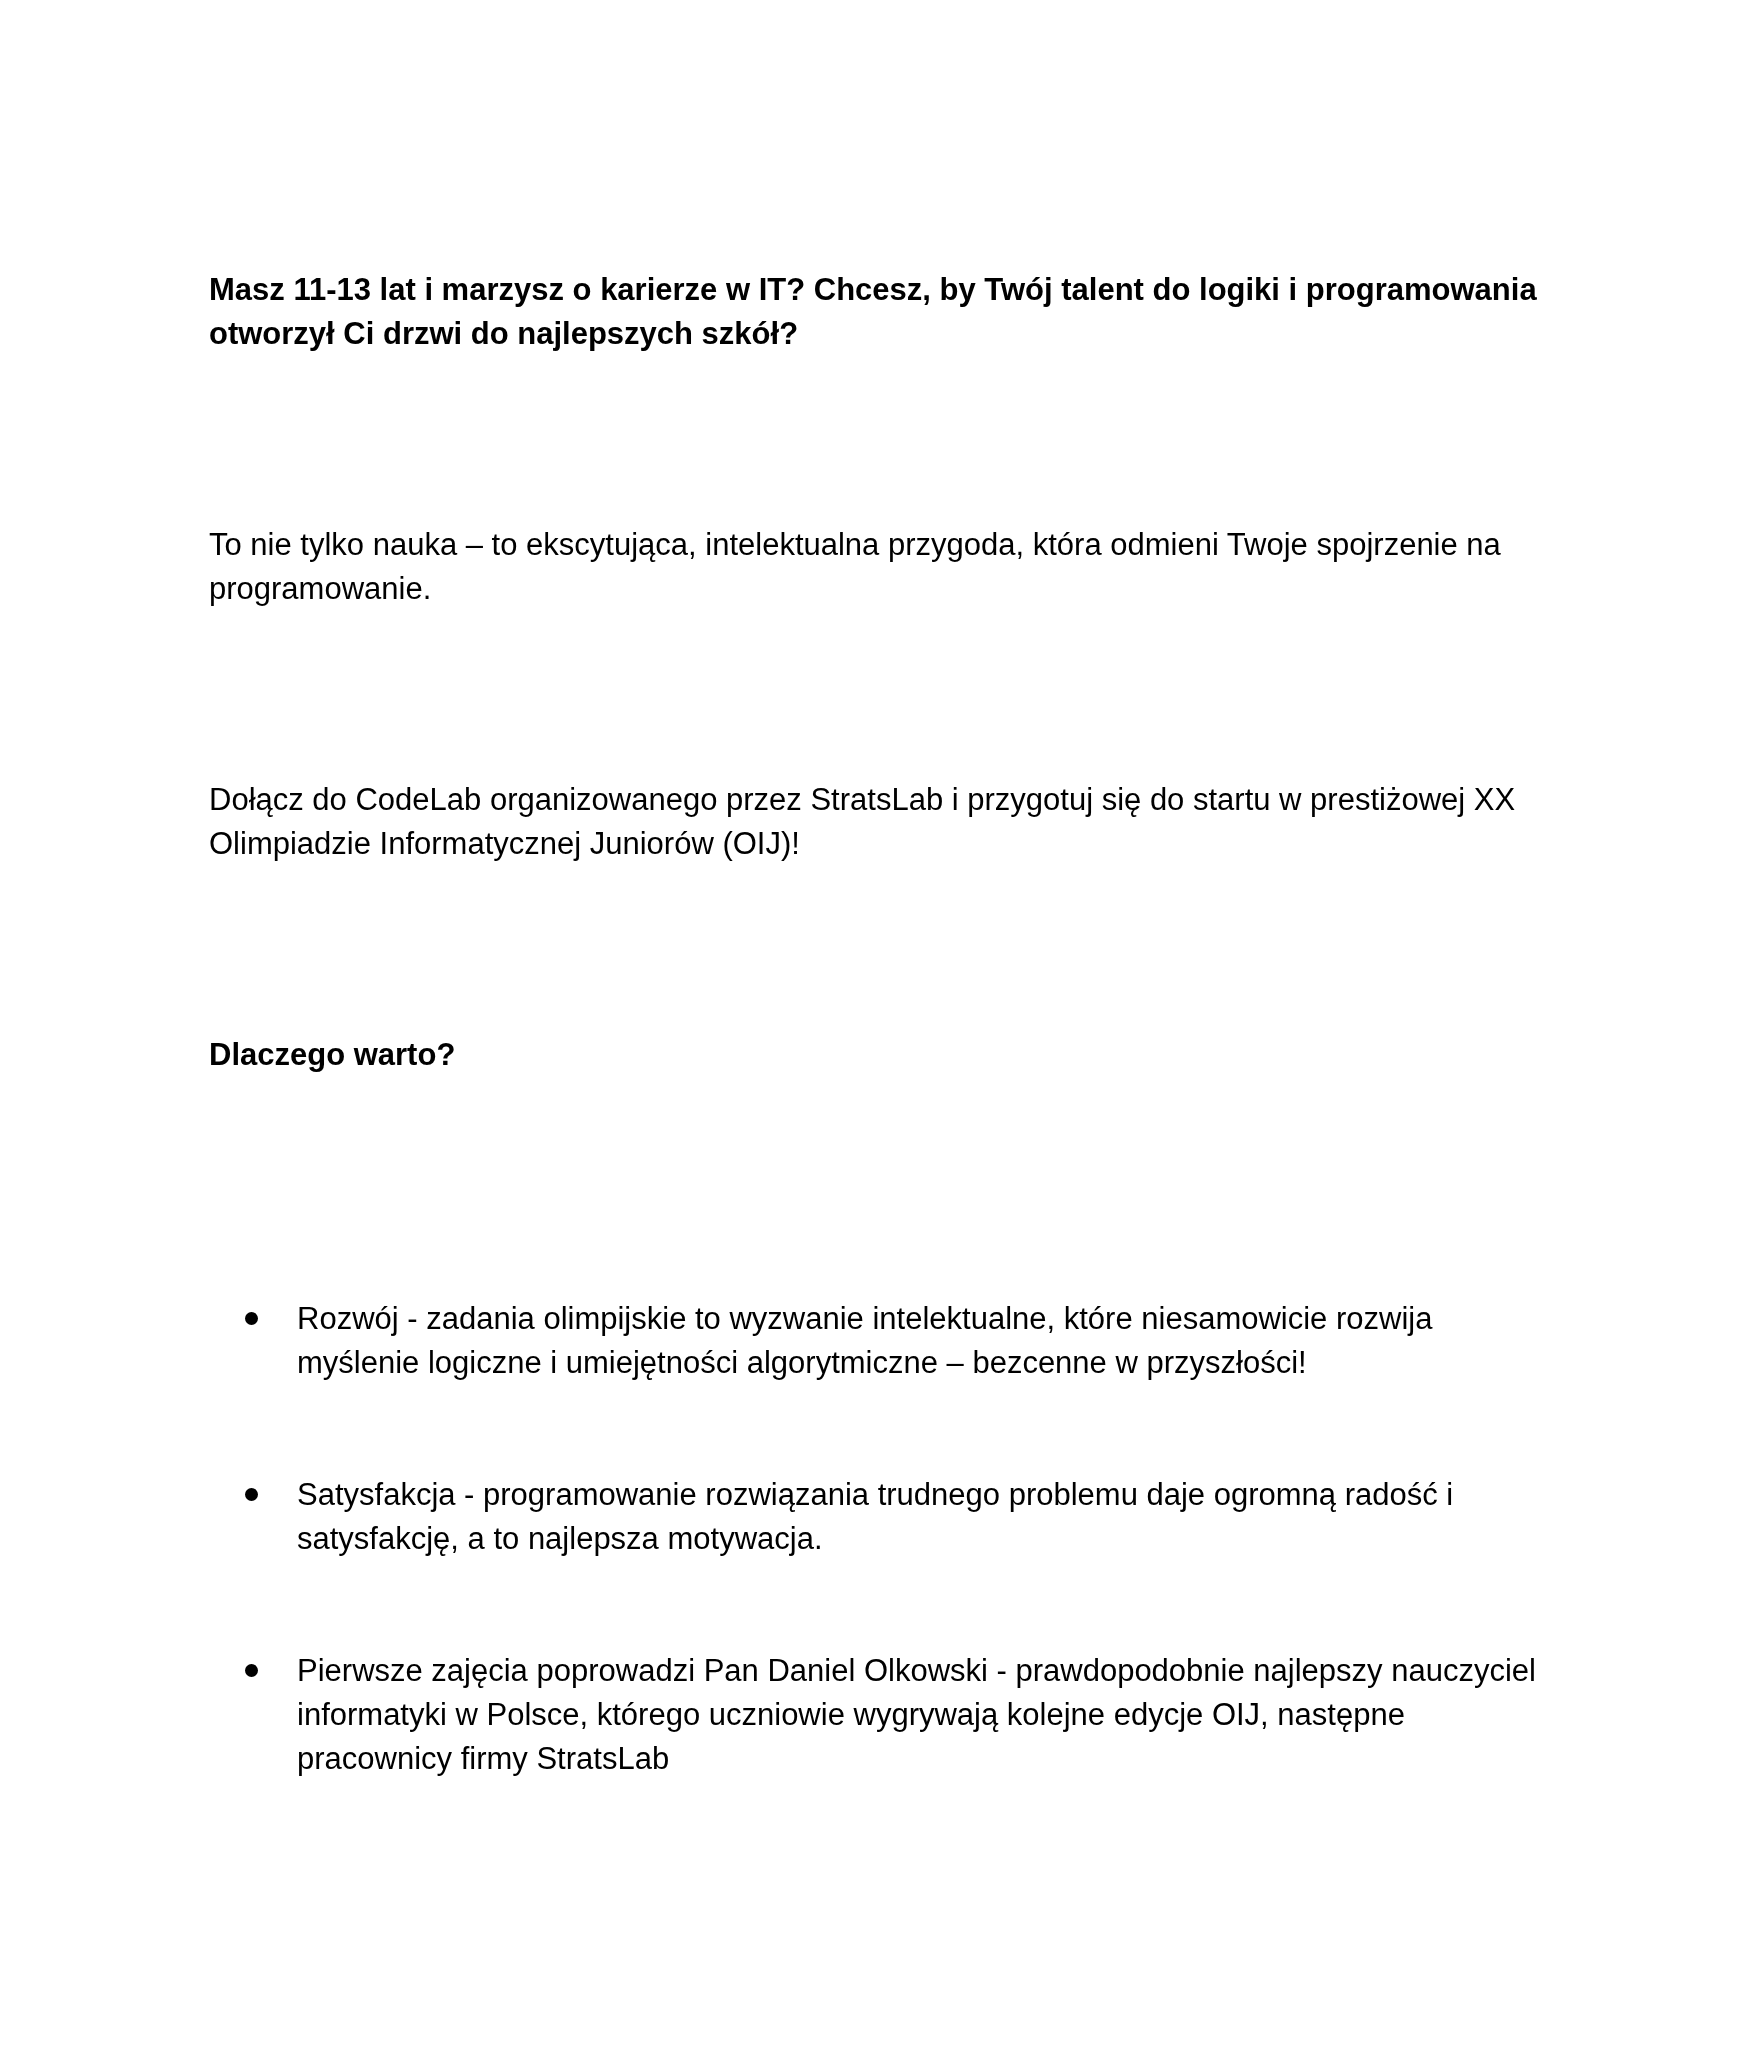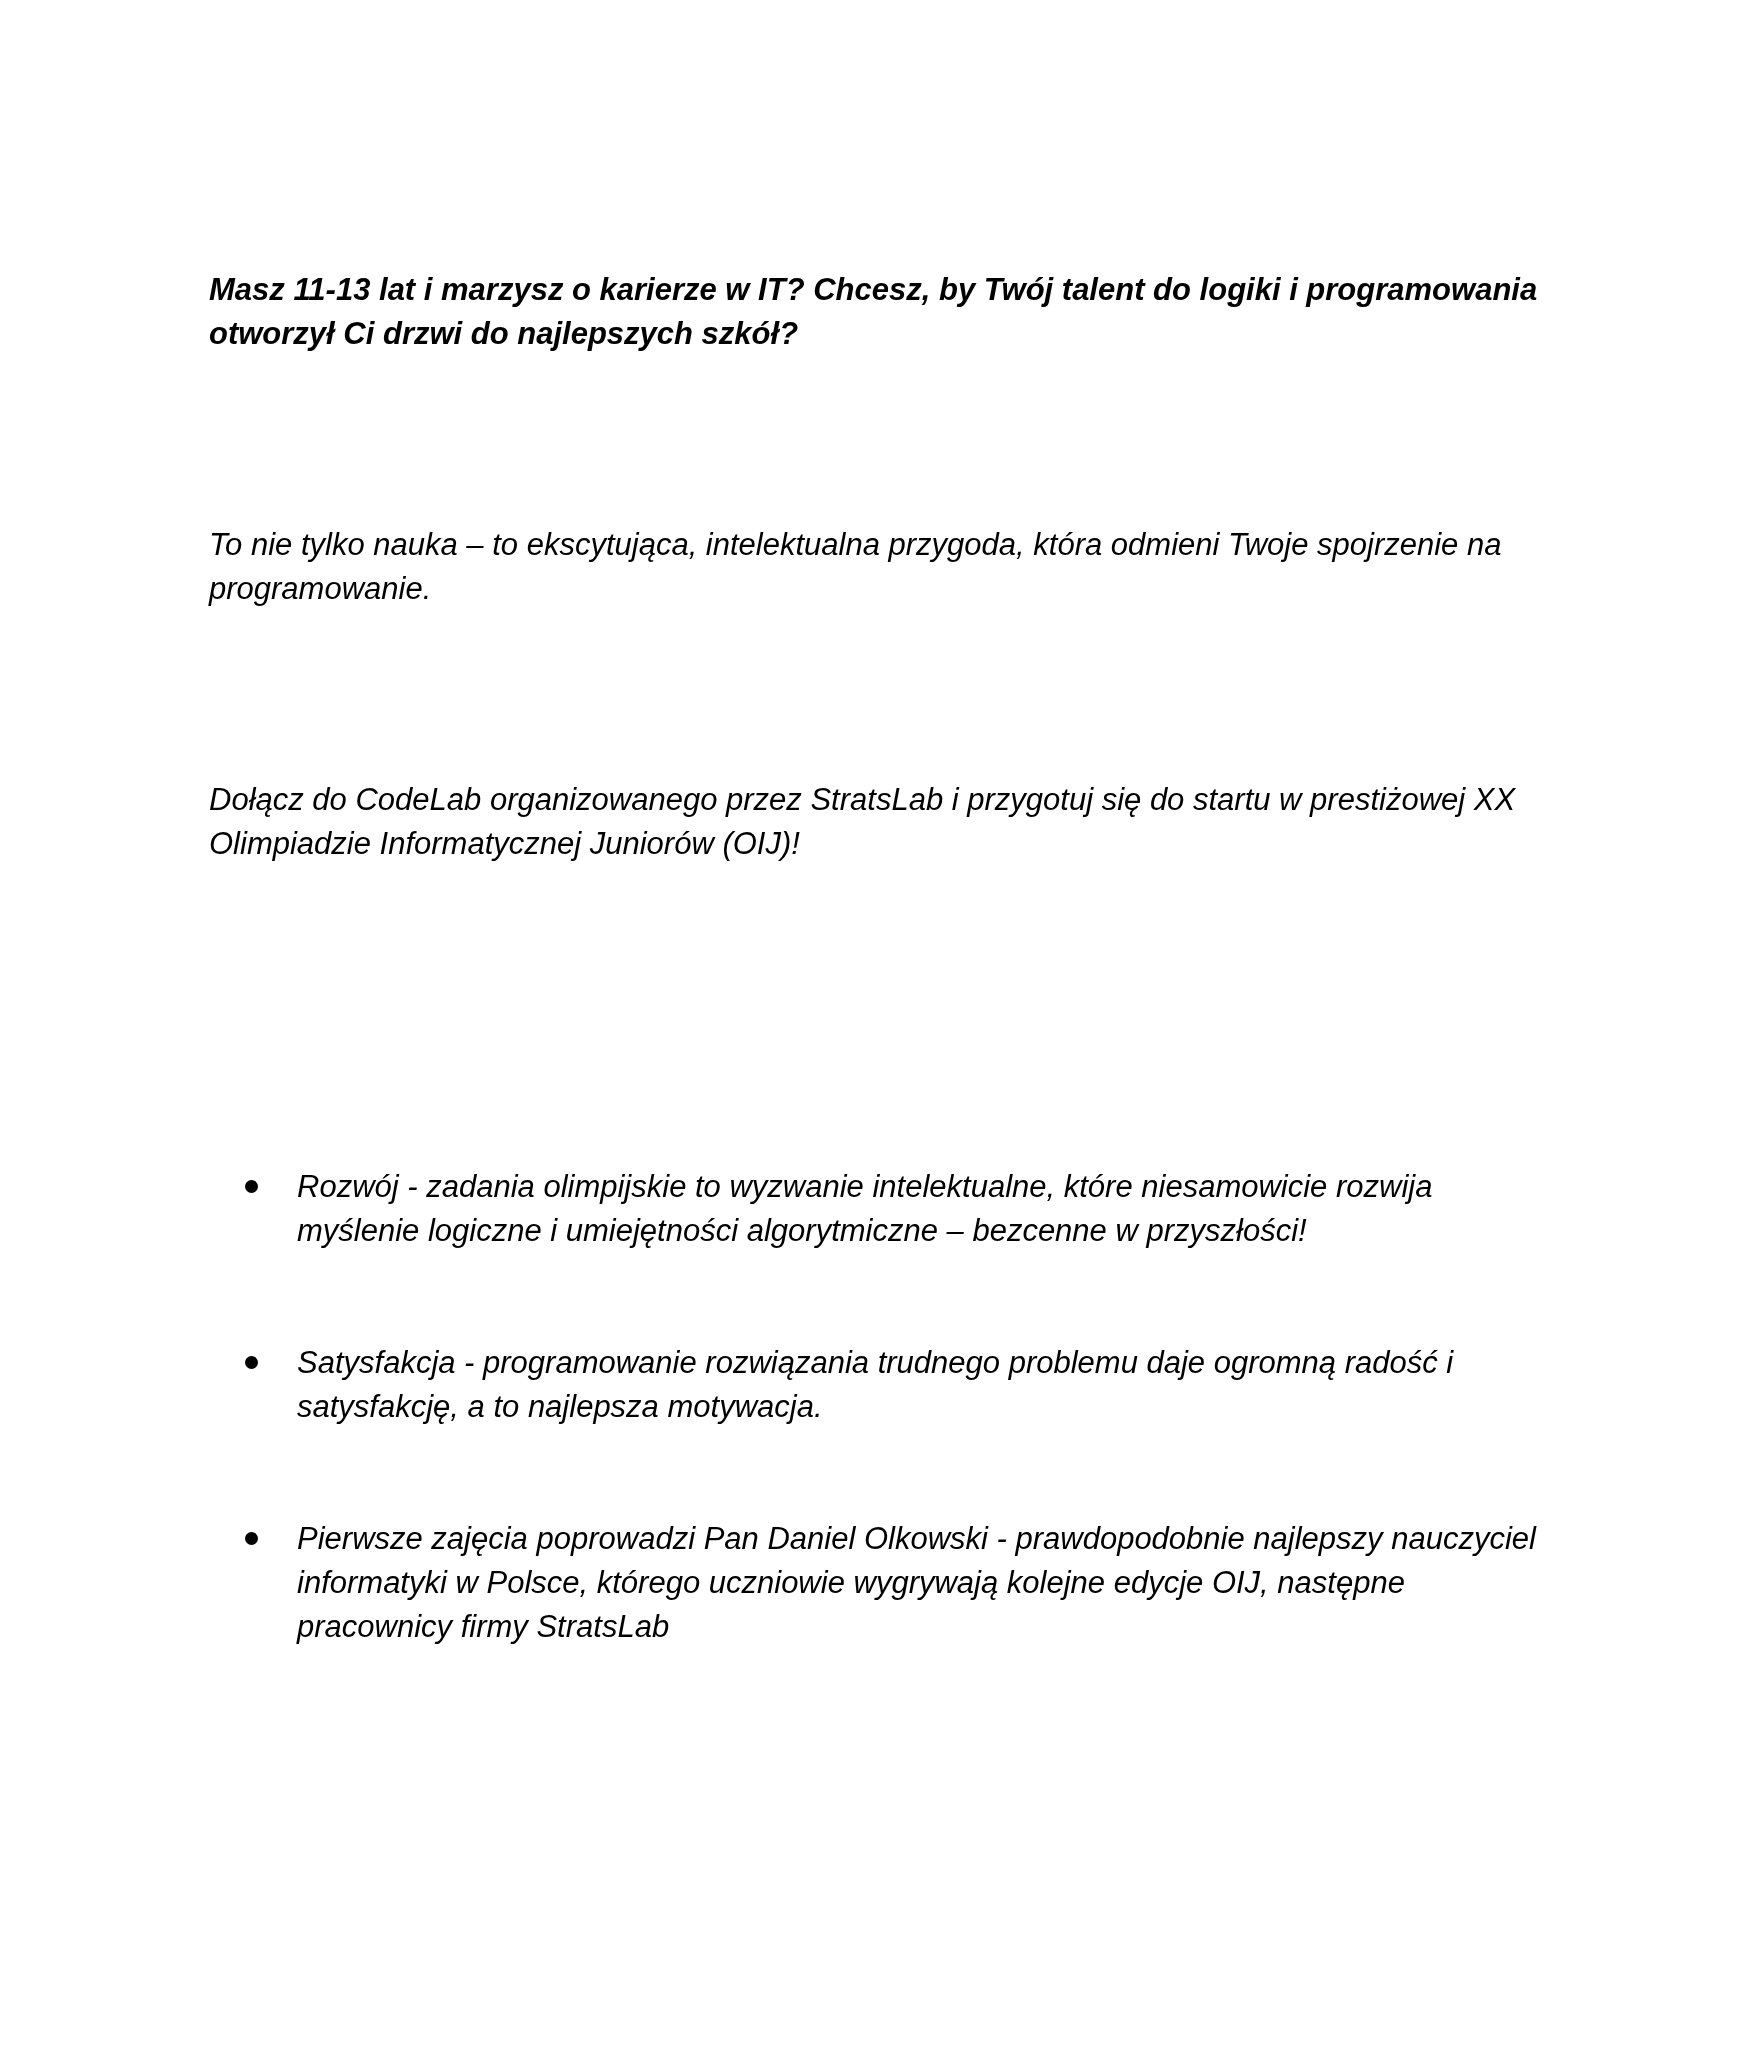--- a/index.html
+++ b/index.html
@@ -15,21 +15,20 @@
     box-sizing: border-box;
     padding: 136px 207px 0 209px;
     font-family: "Liberation Sans", "DejaVu Sans", sans-serif;
     font-size: 31px;
     line-height: 44px;
     color: #000000;
     white-space: pre-wrap;
   }
   .page p, .page ul {
     margin: 0 0 35px 0;
-    font-style: italic;
   }
   .h-bold {
     font-weight: bold;
   }
   .no-gap {
     margin-bottom: 0 !important;
   }
   ul.bullets {
     list-style: none;
     padding: 0 0 0 88px;
@@ -52,20 +51,21 @@
 <body>
 
 <div class="page">
 
   <p class="h-bold">Masz 11-13 lat i marzysz o karierze w IT? Chcesz, by Twój talent do logiki i programowania otworzył Ci drzwi do najlepszych szkół?</p>
 
   <p>To nie tylko nauka – to ekscytująca, intelektualna przygoda, która odmieni Twoje spojrzenie na programowanie.</p>
 
   <p>Dołącz do CodeLab organizowanego przez StratsLab i przygotuj się do startu w prestiżowej XX Olimpiadzie Informatycznej Juniorów (OIJ)!</p>
 
+  <p class="h-bold no-gap">Dlaczego warto?</p>
 
   <ul class="bullets">
     <li>Rozwój - zadania olimpijskie to wyzwanie intelektualne, które niesamowicie rozwija myślenie logiczne i umiejętności algorytmiczne – bezcenne w przyszłości!</li>
     <li>Satysfakcja - programowanie rozwiązania trudnego problemu daje ogromną radość i satysfakcję, a to najlepsza motywacja.</li>
     <li>Pierwsze zajęcia poprowadzi Pan Daniel Olkowski - prawdopodobnie najlepszy nauczyciel informatyki w Polsce, którego uczniowie wygrywają kolejne edycje OIJ, następne pracownicy firmy StratsLab</li>
   </ul>
 
   
 
   

